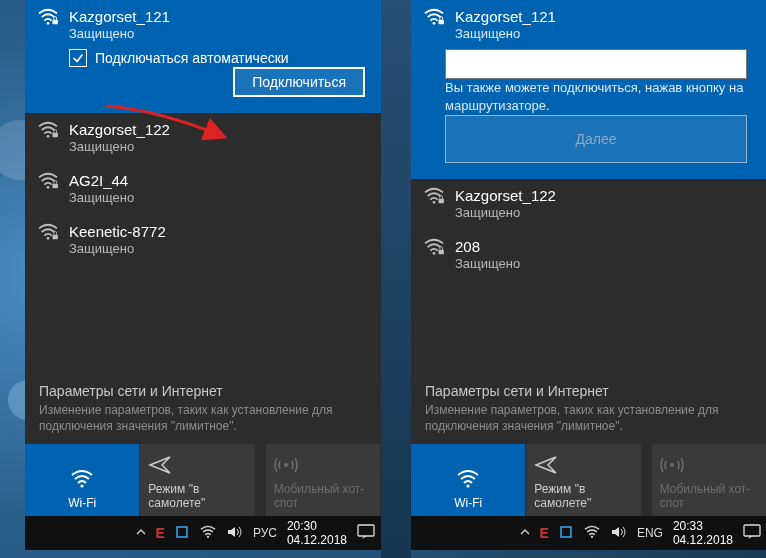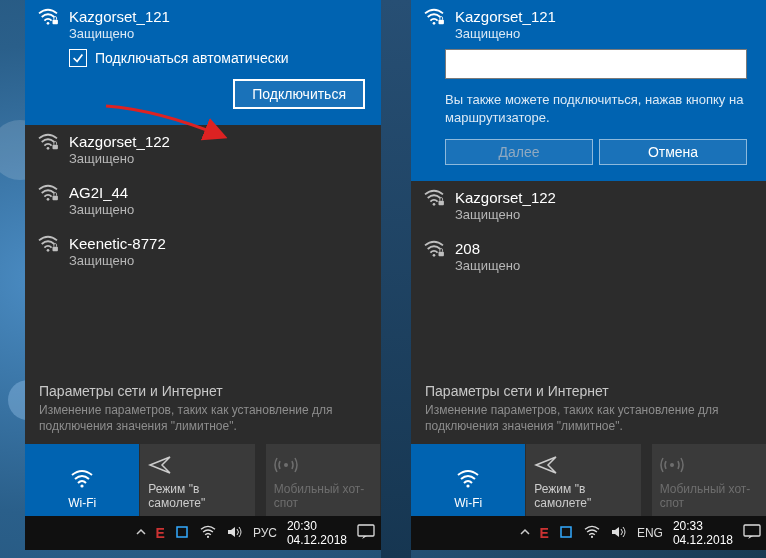--- a/index.html
+++ b/index.html
@@ -46,32 +46,32 @@
     display:flex; flex-direction:column;
   }
   .net-row{ display:flex; align-items:flex-start; gap:10px;}
   .net-text{display:flex;flex-direction:column;}
   .net-name{ color:#fff; font-size:15px;}
   .net-status{ color:#b8b8b8; font-size:13px; margin-top:1px;}
   .net-item.selected{
     background:#0063b1;
   }
   .net-item.selected .net-status{ color:#dbe9f5;}
-  .expand-area{ padding:8px 0 6px 32px; display:flex; flex-direction:column; gap:12px;}
+  .expand-area{ padding:8px 0 6px 32px; display:flex; flex-direction:column; }
   .checkbox-row{ display:flex; align-items:center; gap:8px; color:#fff; cursor:pointer;}
   .chk{
     width:18px;height:18px; border:1px solid #fff; display:flex;align-items:center;justify-content:center;
     background:#0063b1;
   }
   .chk svg{width:14px;height:14px;stroke:#fff;stroke-width:2;fill:none;}
   .connect-row{ display:flex; justify-content:flex-end; padding-right:4px;}
   .btn{
     background:rgba(255,255,255,0.1);
     border:1px solid rgba(255,255,255,0.5);
-    color:#fff; padding:4px 18px; font-size:14px;
+    color:#fff; padding:15px 18px; font-size:14px;
     cursor:pointer; min-width:118px; text-align:center;
   }
   .btn.focused{ border:2px solid #fff; padding:5px 17px;}
   .btn.disabled{ color:#8fa9c1; cursor:default;}
   .prompt-label{color:#fff; font-size:14px;}
   .key-input{
     width:100%; height:30px; background:#fff; border:1px solid #7a7a7a;
     padding:0 6px; font-size:14px; color:#222;
   }
   .hint{ color:#dbe9f5; font-size:13px; line-height:1.4;}
@@ -297,21 +297,20 @@
           <div class="net-text">
             <div class="net-name">Kazgorset_121</div>
             <div class="net-status">Защищено</div>
           </div>
         </div>
         <div class="expand-area" style="padding-left:22px;padding-right:8px;">
           <input class="key-input" type="text" style="">
           <div class="hint">Вы также можете подключиться, нажав кнопку на маршрутизаторе.</div>
           <div class="btn-row">
             <button class="btn disabled">Далее</button>
-            <button class="btn">Отмена</button>
           </div>
         </div>
       </div>
 
       <div class="net-item">
         <div class="net-row">
           <span>
             <svg class="wifi-icon" viewBox="0 0 24 20">
                 <path d="M2 6 Q12 -2 22 6 M5 10 Q12 4 19 10 M8 14 Q12 10 16 14" stroke="#bfbfbf" stroke-width="2" fill="none"></path>
                 <circle cx="12" cy="17" r="1.5" fill="#bfbfbf"></circle>

